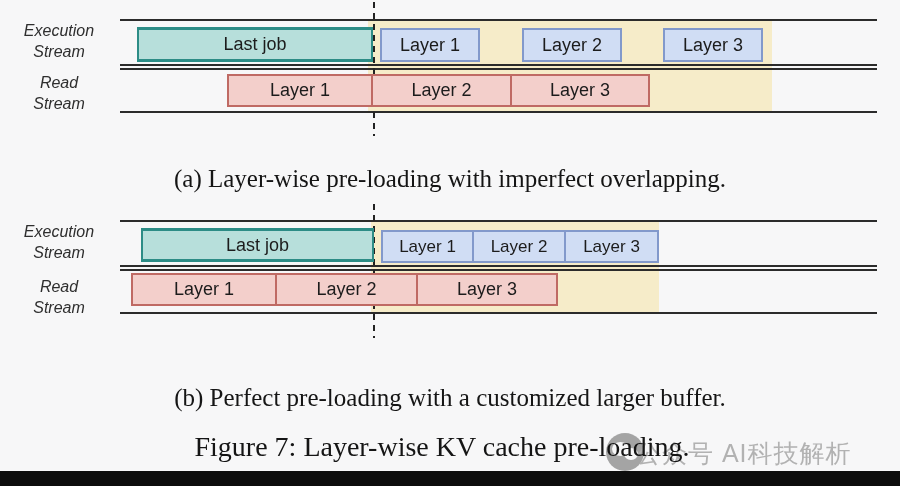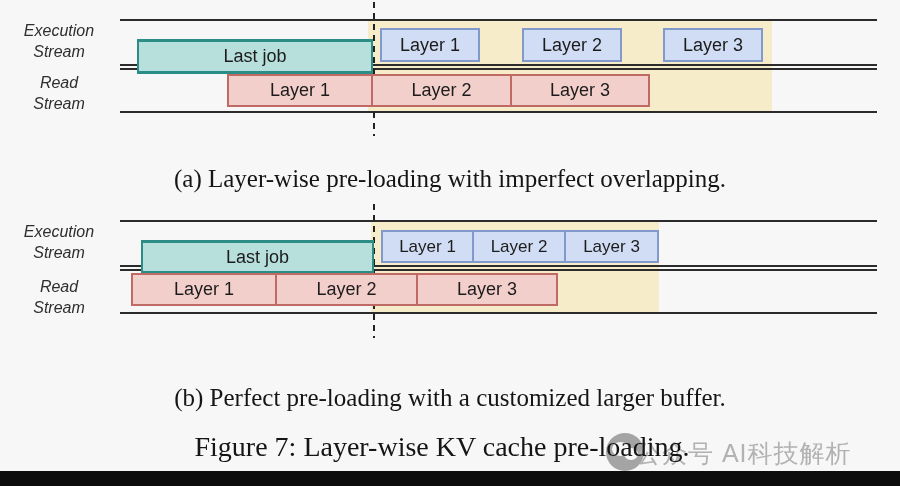--- a/index.html
+++ b/index.html
@@ -21,21 +21,21 @@
   .stream-label{
     position:absolute;left:0;width:118px;text-align:center;z-index:2;
     font-size:16px;line-height:21px;color:#2e2e2e;font-style:italic;
   }
   
   .box{
     position:absolute;box-sizing:border-box;z-index:5;
     display:flex;align-items:center;justify-content:center;
     font-size:18px;color:#1c1c1c;white-space:nowrap;
   }
-  .teal{background:#b7dfdb;border:2px solid #2c8c86;border-top-width:3px;border-bottom-width:3px;margin-top:12px;}
+  .teal{background:#b7dfdb;border:2px solid #2c8c86;border-top-width:3px;border-bottom-width:3px;}
   .blue{background:#d0ddf4;border:2px solid #8299cb;}
   .pink{background:#f3cfcb;border:2px solid #bf6a64;}
   
   .subcaption{
     position:absolute;left:0;width:900px;text-align:center;z-index:6;
     font-family:"Liberation Serif", serif;font-size:25px;color:#151515;
   }
   .figcaption{
     position:absolute;left:0;width:884px;text-align:center;z-index:6;
     font-family:"Liberation Serif", serif;font-size:28px;color:#151515;

